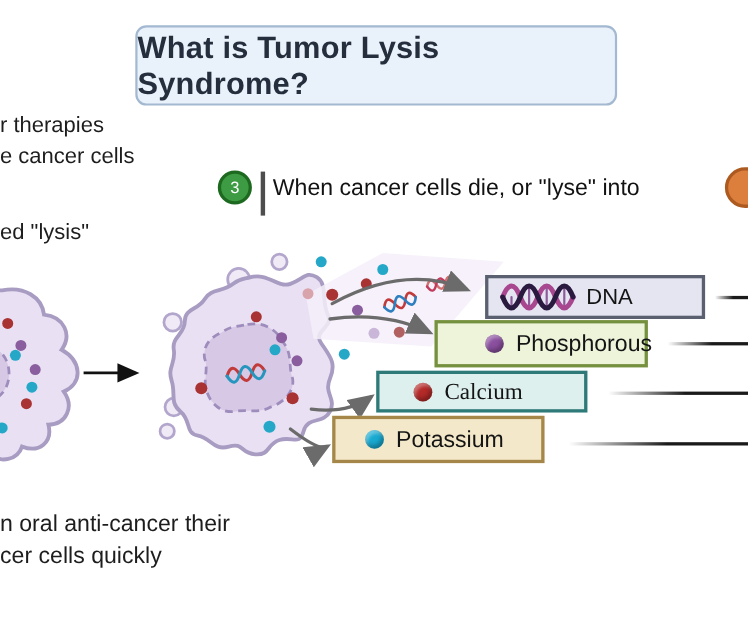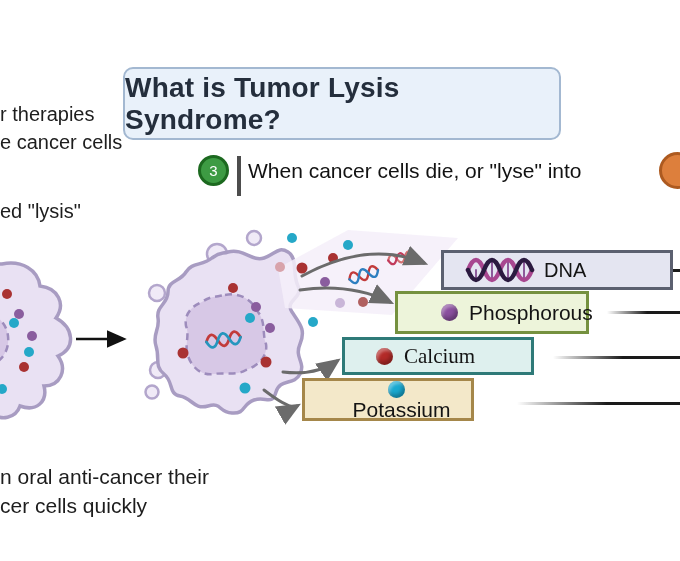--- a/index.html
+++ b/index.html
@@ -5,21 +5,21 @@
   html,body{margin:0;padding:0;}
   body{
     width:680px;height:561px;position:relative;overflow:hidden;background:#ffffff;
     font-family:"Liberation Sans", sans-serif;color:#1c1c1c;
   }
   .abs{position:absolute;}
   
   .title-box{
     left:123px;top:23px;width:438px;height:73px;box-sizing:border-box;
     border:2.5px solid #a3b8d1;border-radius:10px;background:#e9f1fa;
-    display:flex;align-items:center;justify-content:center;margin-top:44px;
+    display:flex;align-items:center;justify-content:center;
   }
   .title-box span{font-size:28px;font-weight:700;color:#242e3c;letter-spacing:.2px;}
   
   .intro{left:0;top:100px;font-size:20px;line-height:28px;color:#1d1d1d;}
   .lysis-line{left:0;top:200px;font-size:20px;color:#1d1d1d;}
   .bottom-text{left:0;top:462px;font-size:21px;line-height:29px;color:#1d1d1d;}
   
   .step-badge{
     left:198px;top:155px;width:31px;height:31px;border-radius:50%;
     box-sizing:border-box;border:3px solid #1c691f;background:#3d9b43;
@@ -31,24 +31,24 @@
   
   .orange-badge{
     left:659px;top:152px;width:37px;height:37px;border-radius:50%;
     box-sizing:border-box;border:3px solid #ad5a20;background:#dd7f3c;
   }
   
   .content-box{
     box-sizing:border-box;border:3px solid;display:flex;align-items:center;
     font-size:21px;color:#141414;
   }
-  .box-dna{left:441px;top:250px;width:232px;height:40px;padding-left:21px;}
+  .box-dna{left:441px;top:250px;width:200px;height:40px;padding-left:10px;}
   .box-phos{left:395px;top:291px;width:194px;height:43px;padding-left:43px;}
   .box-calc{left:342px;top:337px;width:192px;height:38px;padding-left:31px;font-family:Liberation Serif, serif;}
-  .box-pota{left:302px;top:378px;width:172px;height:43px;padding-left:27px;flex-direction:column;}
+  .box-pota{left:302px;top:378px;width:193px;height:43px;padding-left:27px;}
   .elem-dot{
     width:17px;height:17px;border-radius:50%;margin-right:11px;flex:0 0 auto;
     box-shadow:inset -2px -3px 4px rgba(0,0,0,.3), inset 2px 3px 3px rgba(255,255,255,.35);
   }
   .dna-glyph{margin-right:9px;flex:0 0 auto;}
   
   .cellbody{fill:#e9e1f3;stroke:#a89cc2;stroke-width:3.5;}
   .nucleus{fill:#d7c8e6;stroke:#9d8cbc;stroke-width:2.5;stroke-dasharray:7 5;}
   .vesicle{fill:#f0eaf7;stroke:#b3a6cc;stroke-width:2.5;}
   .garrow{fill:none;stroke:#6b6b6b;stroke-width:3;stroke-linecap:round;}

